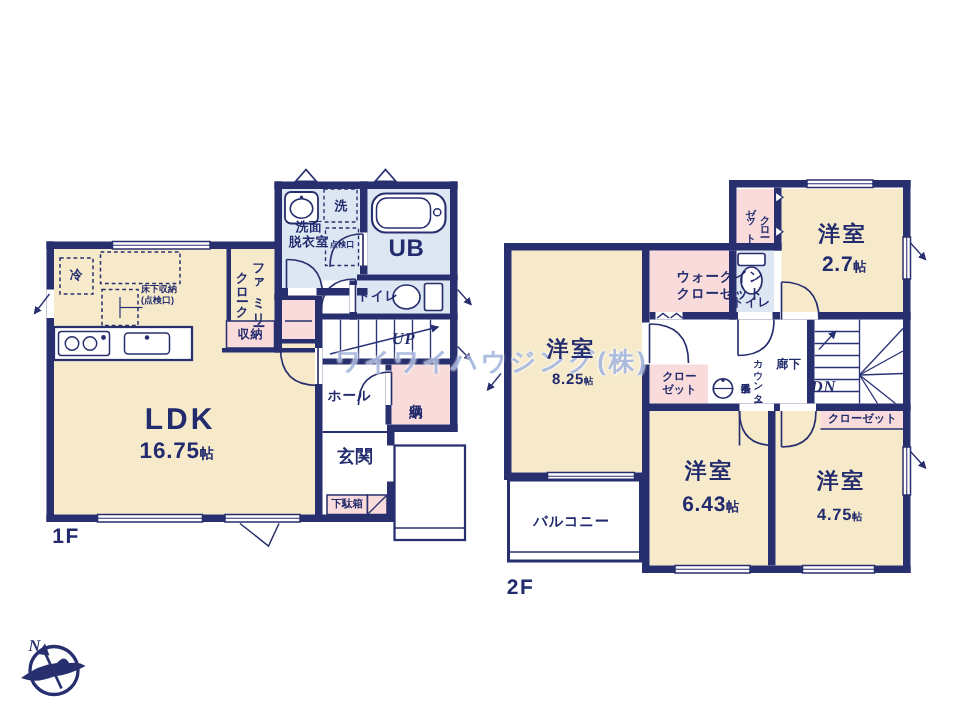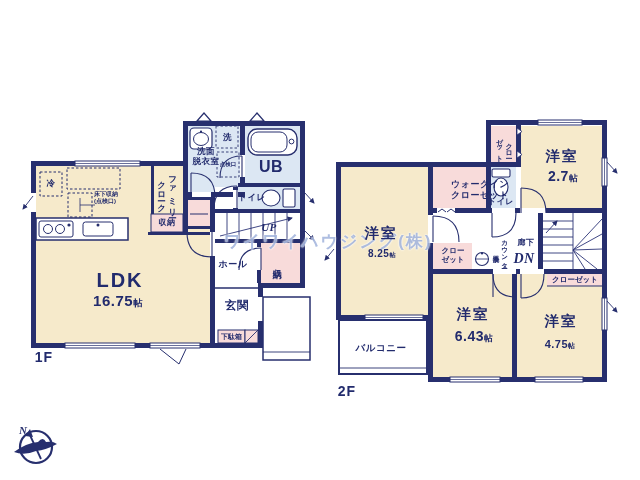--- a/index.html
+++ b/index.html
@@ -320,21 +320,21 @@
   <div class="lbl" style="left:458px;top:190px;font-size:9px;padding-left:44px;">ウォークイン
 クローゼット</div>
   <div class="lbl" style="left:501px;top:202px;font-size:8px;">トイレ</div>
   <div class="lbl" style="left:381px;top:234px;font-size:14.5px;letter-spacing:2px;">洋室</div>
   <div class="lbl" style="left:382px;top:254px;font-size:10px;"><span>8.25</span><span class="u">帖</span></div>
   <div class="lbl" style="left:453px;top:256px;font-size:7.5px;letter-spacing:0;">クロー
 ゼット</div>
   <div class="lbl vtext" style="left:500px;top:250px;font-size:6.5px;line-height:8.5px;letter-spacing:0;">カウンター
 手洗器</div>
   <div class="lbl" style="left:526px;top:243px;font-size:8px;">廊下</div>
-  <div class="lbl serif" style="left:524px;top:259px;font-size:14px;">DN</div>
+  <div class="lbl serif" style="left:549px;top:259px;font-size:11px;">DN</div>
   <div class="lbl" style="left:575px;top:280px;font-size:7.5px;letter-spacing:0;">クローゼット</div>
   <div class="lbl" style="left:473px;top:315px;font-size:14.5px;letter-spacing:2px;">洋室</div>
   <div class="lbl" style="left:474px;top:336px;font-size:14px;"><span>6.43</span><span class="u">帖</span></div>
   <div class="lbl" style="left:561px;top:322px;font-size:14.5px;letter-spacing:2px;">洋室</div>
   <div class="lbl" style="left:560px;top:344px;font-size:11px;"><span>4.75</span><span class="u">帖</span></div>
   <div class="lbl" style="left:381px;top:348px;font-size:9.5px;">バルコニー</div>
   <div class="lbl fl" style="left:347px;top:391px;">2F</div>
 
 </div>
 

